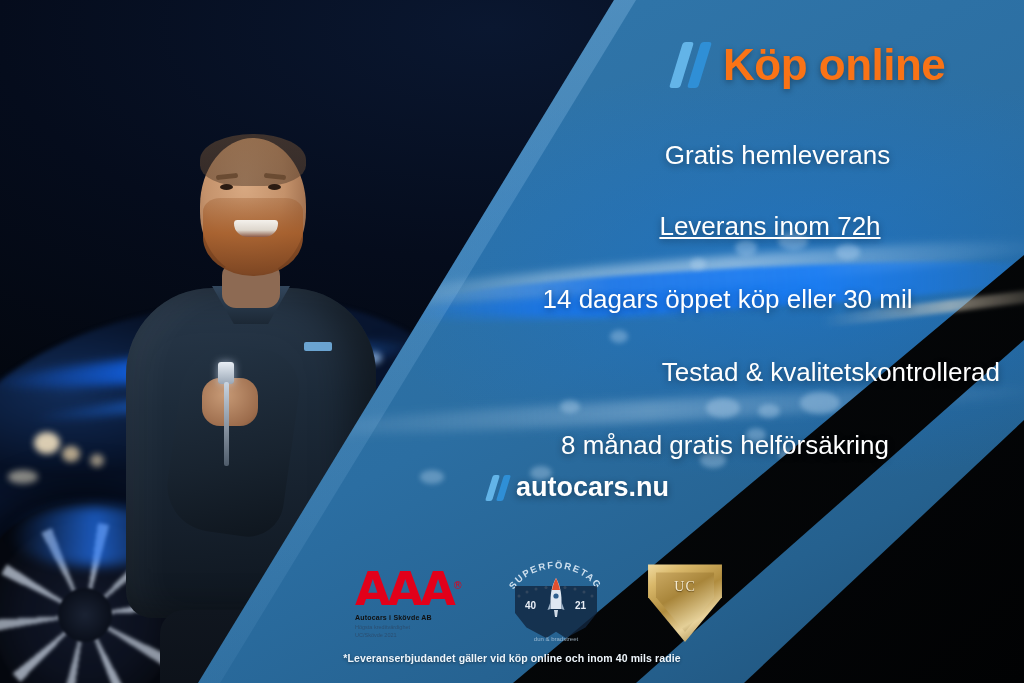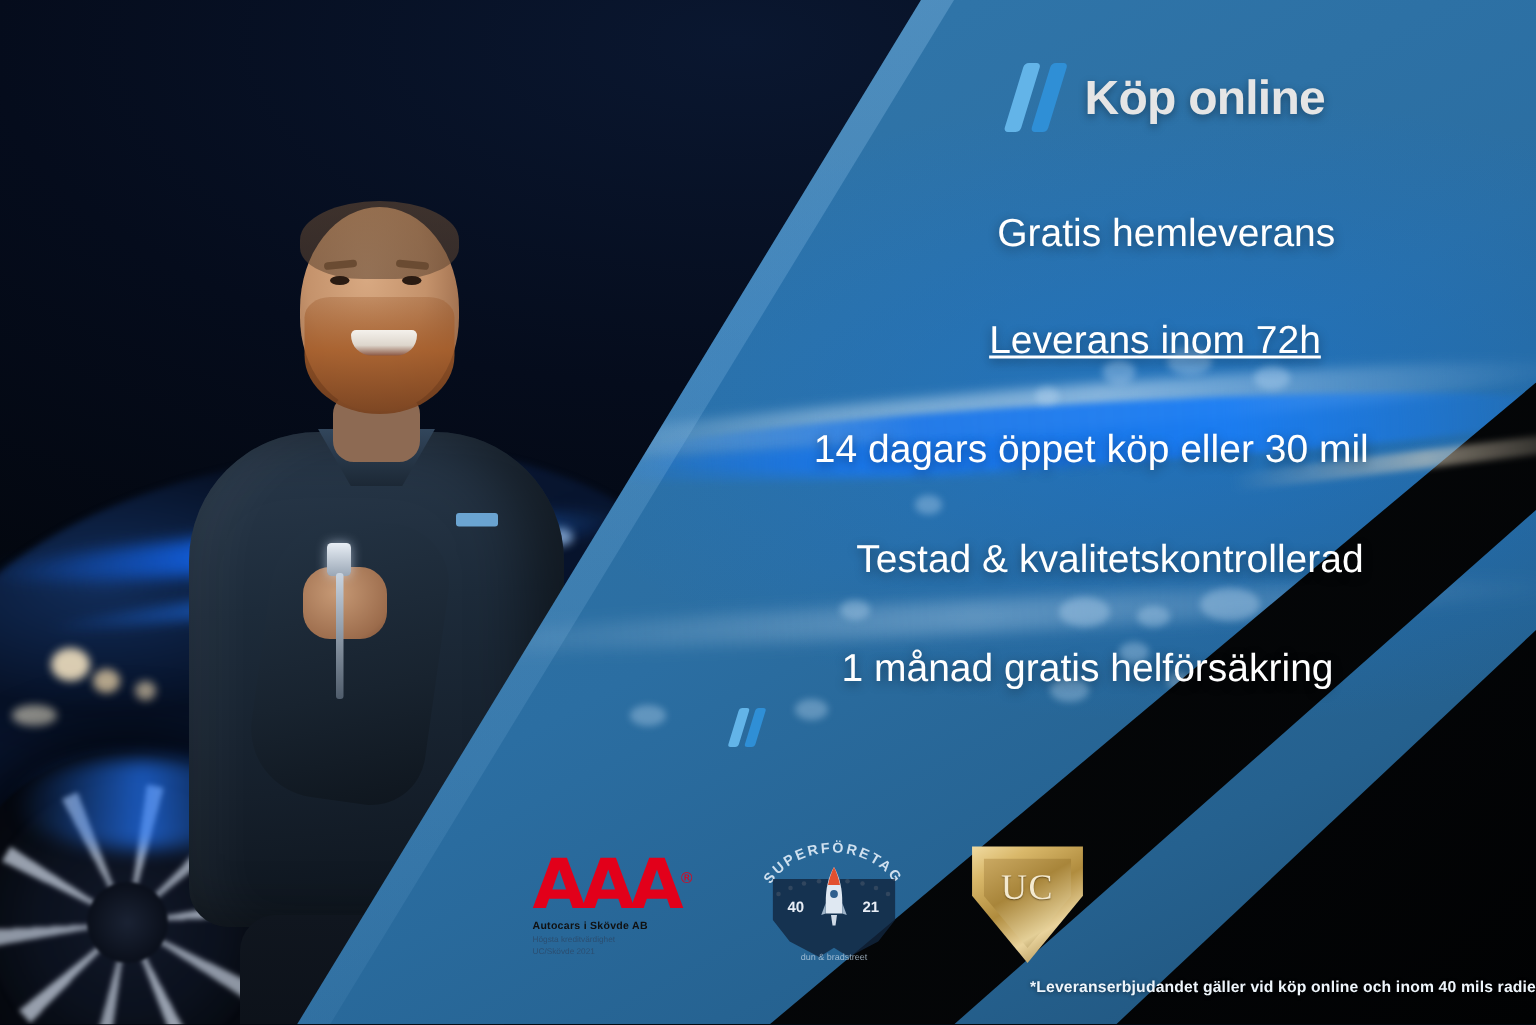--- a/index.html
+++ b/index.html
@@ -198,34 +198,34 @@
   .headline{
     position:absolute;left:676px;top:42px;display:flex;align-items:center;gap:18px;
   }
   .slashes{display:flex;gap:7px;}
   .slashes i{
     display:block;width:11px;height:46px;border-radius:3px;transform:skewX(-17deg);
   }
   .slashes i.a{background:#63b4e8;}
   .slashes i.b{background:#2f8fd6;}
   .headline h1{
-    margin:0;color:#e5e5e5;font-size:32px;line-height:1;font-weight:700;letter-spacing:-.5px;
+    margin:0;color:#f97316;font-size:44px;line-height:1;font-weight:700;letter-spacing:-.5px;
     text-shadow:0 2px 6px rgba(0,0,0,.35);
   }
 
   .bullets{position:absolute;left:455px;top:140px;width:545px;}
   .bullets .b{
     color:#fff;font-size:26px;font-weight:400;text-align:center;
     text-shadow:0 2px 7px rgba(0,0,0,.40);
     white-space:nowrap;
   }
   .bullets .b.r1{margin:0 0 0 100px;}
   .bullets .b.r2{margin:40px 0 0 85px;text-decoration:underline;}
   .bullets .b.r3{margin:42px 0 0 0px;}
-  .bullets .b.r4{margin:42px 0 0 25px;}
+  .bullets .b.r4{margin:42px 0 0 25px;text-align:right;}
   .bullets .b.r5{margin:42px 0 0 -5px;}
 
   .cta{position:absolute;left:463px;top:466px;}
   .cta-line1{
     display:flex;align-items:center;gap:10px;
     color:#fff;font-size:24px;font-weight:700;text-shadow:0 2px 7px rgba(0,0,0,.4);
   }
   .ring{position:relative;width:74px;height:40px;display:inline-block;}
   .ring svg{position:absolute;left:0;top:0;}
   .ring .deg{position:absolute;right:2px;top:-1px;color:#fff;font-size:13px;font-weight:700;}
@@ -275,27 +275,27 @@
     clip-path:polygon(6% 3%,94% 3%,94% 44%,50% 100%,6% 44%);
     box-shadow:0 1px 5px rgba(0,0,0,.35);
   }
   .uc-inner{
     position:absolute;left:9px;top:8px;width:66px;height:62px;
     background:linear-gradient(150deg,#cfae68 0%,#a8853a 40%,#e4cf97 75%,#7d5f26 100%);
     clip-path:polygon(6% 4%,94% 4%,94% 44%,50% 100%,6% 44%);
   }
   .uc-txt{
     position:absolute;left:0;top:17px;width:84px;text-align:center;
-    color:#f4ead0;font-size:24px;font-weight:400;letter-spacing:1px;
+    color:#f4ead0;font-size:14px;font-weight:400;letter-spacing:1px;
     font-family:"Liberation Serif", serif;
     text-shadow:0 1px 1px rgba(60,40,8,.65);
   }
 
   .disclaimer{
-    position:absolute;left:0;top:652px;width:1024px;text-align:right;
+    position:absolute;left:0;top:652px;width:1024px;text-align:center;
     color:#eef5fb;font-size:10.5px;font-weight:700;letter-spacing:.1px;
     text-shadow:0 1px 3px rgba(0,0,0,.45);
   }
 </style>
 </head>
 <body>
 
 <div id="stage">
 
   <div class="photo">
@@ -376,31 +376,32 @@
         <i class="b"></i>
       </span>
       <h1>Köp online</h1>
     </div>
 
     <div class="bullets">
       <div class="b r1">Gratis hemleverans</div>
       <div class="b r2">Leverans inom 72h</div>
       <div class="b r3">14 dagars öppet köp eller 30 mil</div>
       <div class="b r4">Testad &amp; kvalitetskontrollerad</div>
-      <div class="b r5">1 månad gratis helförsäkring</div>
+      <div class="b r5">8 månad gratis helförsäkring</div>
     </div>
 
     <div class="cta">
       <div class="cta-line1">
       </div>
       <div class="cta-line2">
         <span class="mini-slashes">
           <i class="a"></i>
           <i class="b"></i>
         </span>
+        <span>autocars.nu</span>
       </div>
     </div>
 
     <div class="badges">
 
       <div class="badge aaa">
         <div class="aaa-mark">
           <span>AAA</span><sup>®</sup>
         </div>
         <div class="aaa-sub">Autocars i Skövde AB</div>

